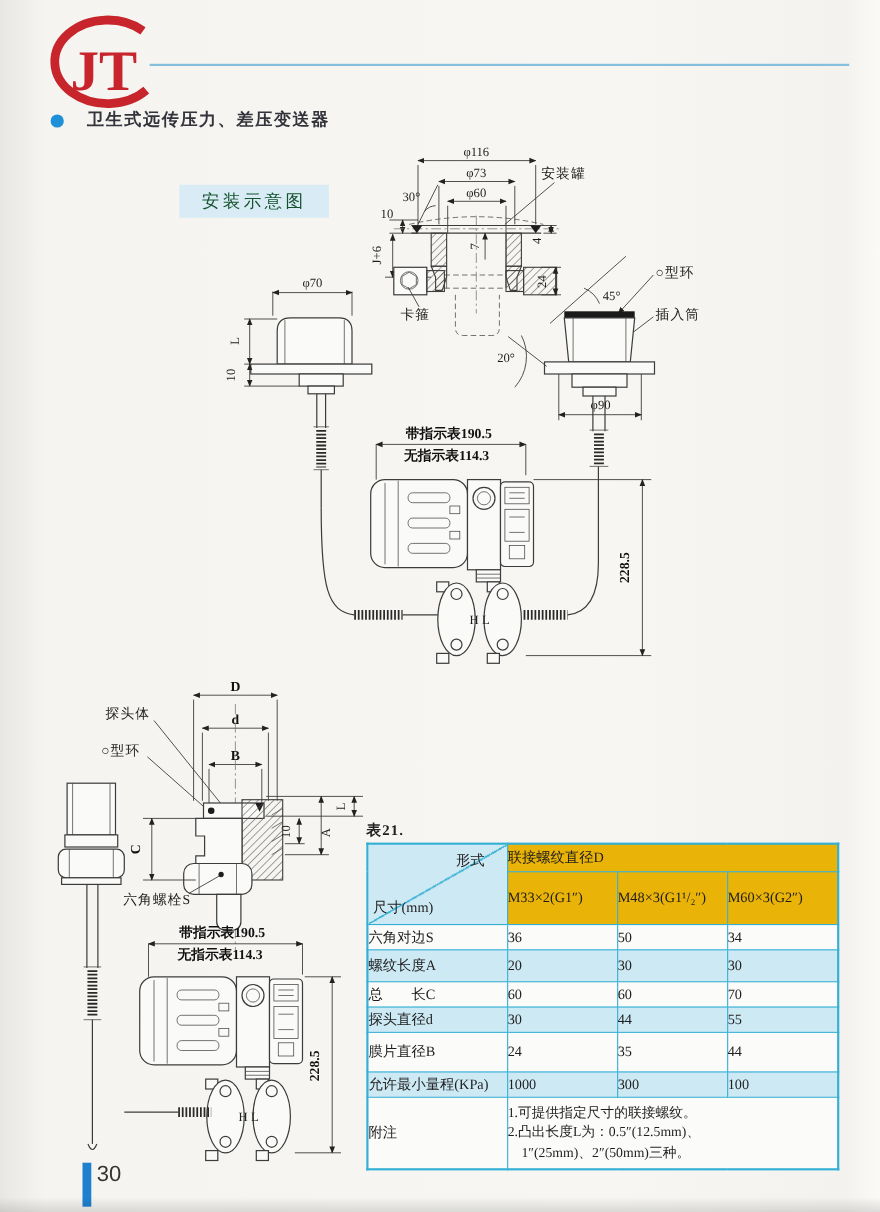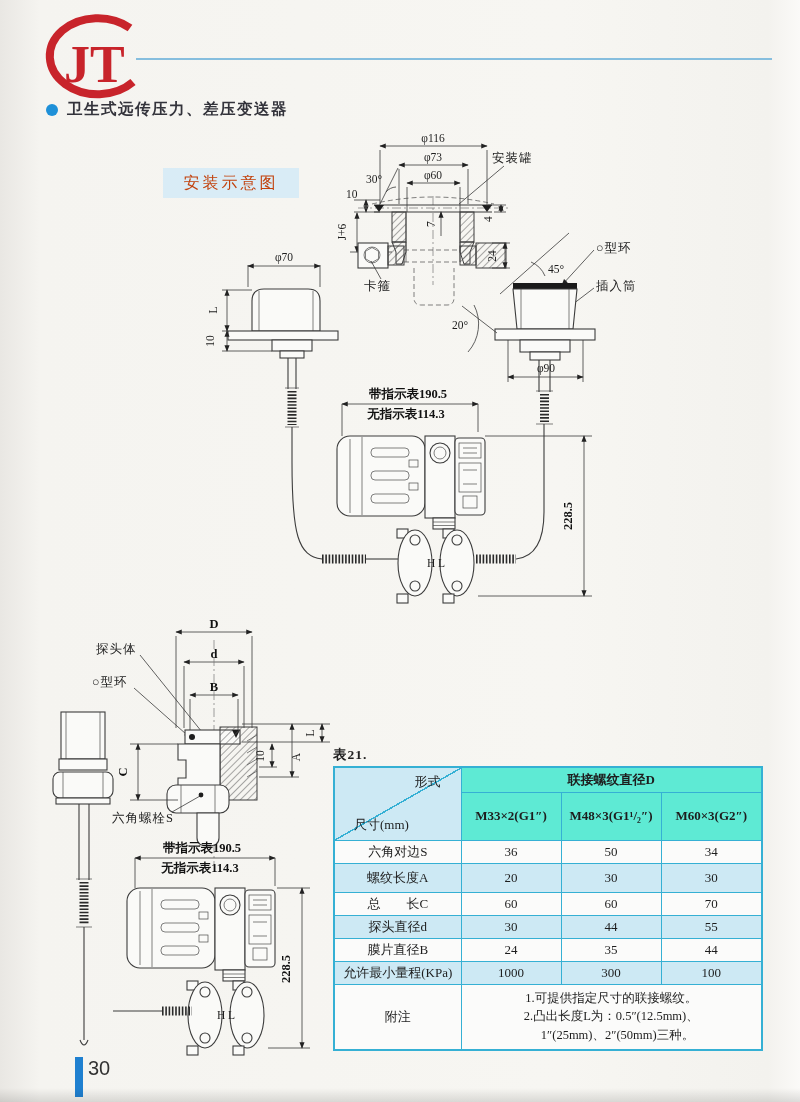--- a/index.html
+++ b/index.html
@@ -3,48 +3,48 @@
 <meta charset="utf-8">
 <style>
   html,body{margin:0;padding:0;background:#d8d6d2;}
   .page{position:relative;width:800px;height:1102px;margin:0 auto;overflow:hidden;
     background:linear-gradient(90deg,#e9e7e3 0%,#f5f4f0 5%,#f7f6f2 70%,#f3f2ee 96%,#fbfaf8 100%);
     font-family:"Liberation Serif","DejaVu Serif",serif;color:#222;}
   .page::after{content:"";position:absolute;left:0;right:0;bottom:0;height:14px;
     background:linear-gradient(180deg,rgba(0,0,0,0),rgba(0,0,0,.12));pointer-events:none;}
   .logo-line{position:absolute;left:136px;top:58px;width:636px;height:2px;background:#86bede;}
   .logo{position:absolute;left:34px;top:12px;width:112px;height:88px;}
-  .h{position:absolute;left:46px;display:flex;align-items:center;gap:9px;
+  .h{position:absolute;left:46px;display:flex;align-items:center;gap:21px;
      font-size:15.5px;font-weight:600;color:#33333b;letter-spacing:1.5px;}
   .dot{width:12px;height:12px;border-radius:50%;background:#1e90d8;flex:0 0 auto;}
   .badge{position:absolute;left:163px;top:168px;width:136px;height:30px;background:#d9ecf6;
-     color:#c2410c;font-size:16px;letter-spacing:3px;display:flex;align-items:center;justify-content:center;}
+     color:#14532d;font-size:16px;letter-spacing:3px;display:flex;align-items:center;justify-content:center;}
   .art{position:absolute;left:0;top:0;}
   .ln{stroke:#3c3c3c;stroke-width:1.1;fill:none;}
   .lf{stroke:#3c3c3c;stroke-width:1.1;fill:#fafaf8;}
   .ln2{stroke:#4a4a4a;stroke-width:.7;fill:none;}
   .dl{stroke:#3a3a3a;stroke-width:.8;fill:none;}
   .dash{stroke-dasharray:5 3;}
   .cline{stroke:#777;stroke-width:.7;stroke-dasharray:9 3 2 3;fill:none;}
   .braid{stroke:#2a2a2a;stroke-width:9;stroke-dasharray:1.6 1.7;fill:none;}
   .hatchf{fill:url(#h);stroke:#3c3c3c;stroke-width:1;}
   .dt{font:11.5px "Liberation Serif",serif;fill:#1d1d1d;}
   .dtb{font:600 12.5px "Liberation Serif",serif;fill:#111;}
   .cl{font:12.5px "Liberation Serif",serif;fill:#222;letter-spacing:1px;}
   .tbl-title{position:absolute;left:333px;top:746px;width:430px;
      font-weight:700;font-size:13.5px;color:#222;letter-spacing:1px;}
   table.tbl{position:absolute;left:333px;top:766px;width:430px;border-collapse:collapse;
      table-layout:fixed;font-size:13px;color:#1d1d1d;background:#fbfbfa;border:2px solid #35b0d4;}
-  table.tbl td{border:1px solid #35b0d4;text-align:center;padding:0;}
-  td.hd{background:#5eead4;font-weight:bold;}
+  table.tbl td{border:1px solid #35b0d4;text-align:left;padding:0;}
+  td.hd{background:#eab308;}
   tr.alt td{background:#cde9f4;}
   td.corner{position:relative;background:
      linear-gradient(to bottom right,transparent calc(50% - .7px),#35b0d4 calc(50% - .7px),#35b0d4 calc(50% + .7px),transparent calc(50% + .7px)),#cde9f4;}
   td.corner .t1{position:absolute;top:5px;right:20px;}
-  td.corner .t2{position:absolute;bottom:6px;left:19px;}
+  td.corner .t2{position:absolute;bottom:6px;left:4px;}
   td.notes{text-align:left;padding:4px 4px 4px 12px;font-size:12.5px;line-height:1.5;}
   .pagenum{position:absolute;left:75px;top:1057px;display:flex;align-items:flex-start;gap:5px;
      font-family:"Liberation Sans","DejaVu Sans",sans-serif;font-size:20px;color:#333;}
   .pagenum .bar{width:8px;height:40px;background:#1f80d0;}
 </style>
 </head>
 <body>
 
 <div class="page">
 
@@ -339,21 +339,21 @@
       <td>60</td>
       <td>60</td>
       <td>70</td>
     </tr>
     <tr style="height:23px" class="alt">
       <td>探头直径d</td>
       <td>30</td>
       <td>44</td>
       <td>55</td>
     </tr>
-    <tr style="height:23px">
+    <tr style="height:36px">
       <td>膜片直径B</td>
       <td>24</td>
       <td>35</td>
       <td>44</td>
     </tr>
     <tr style="height:23px" class="alt">
       <td>允许最小量程(KPa)</td>
       <td>1000</td>
       <td>300</td>
       <td>100</td>

